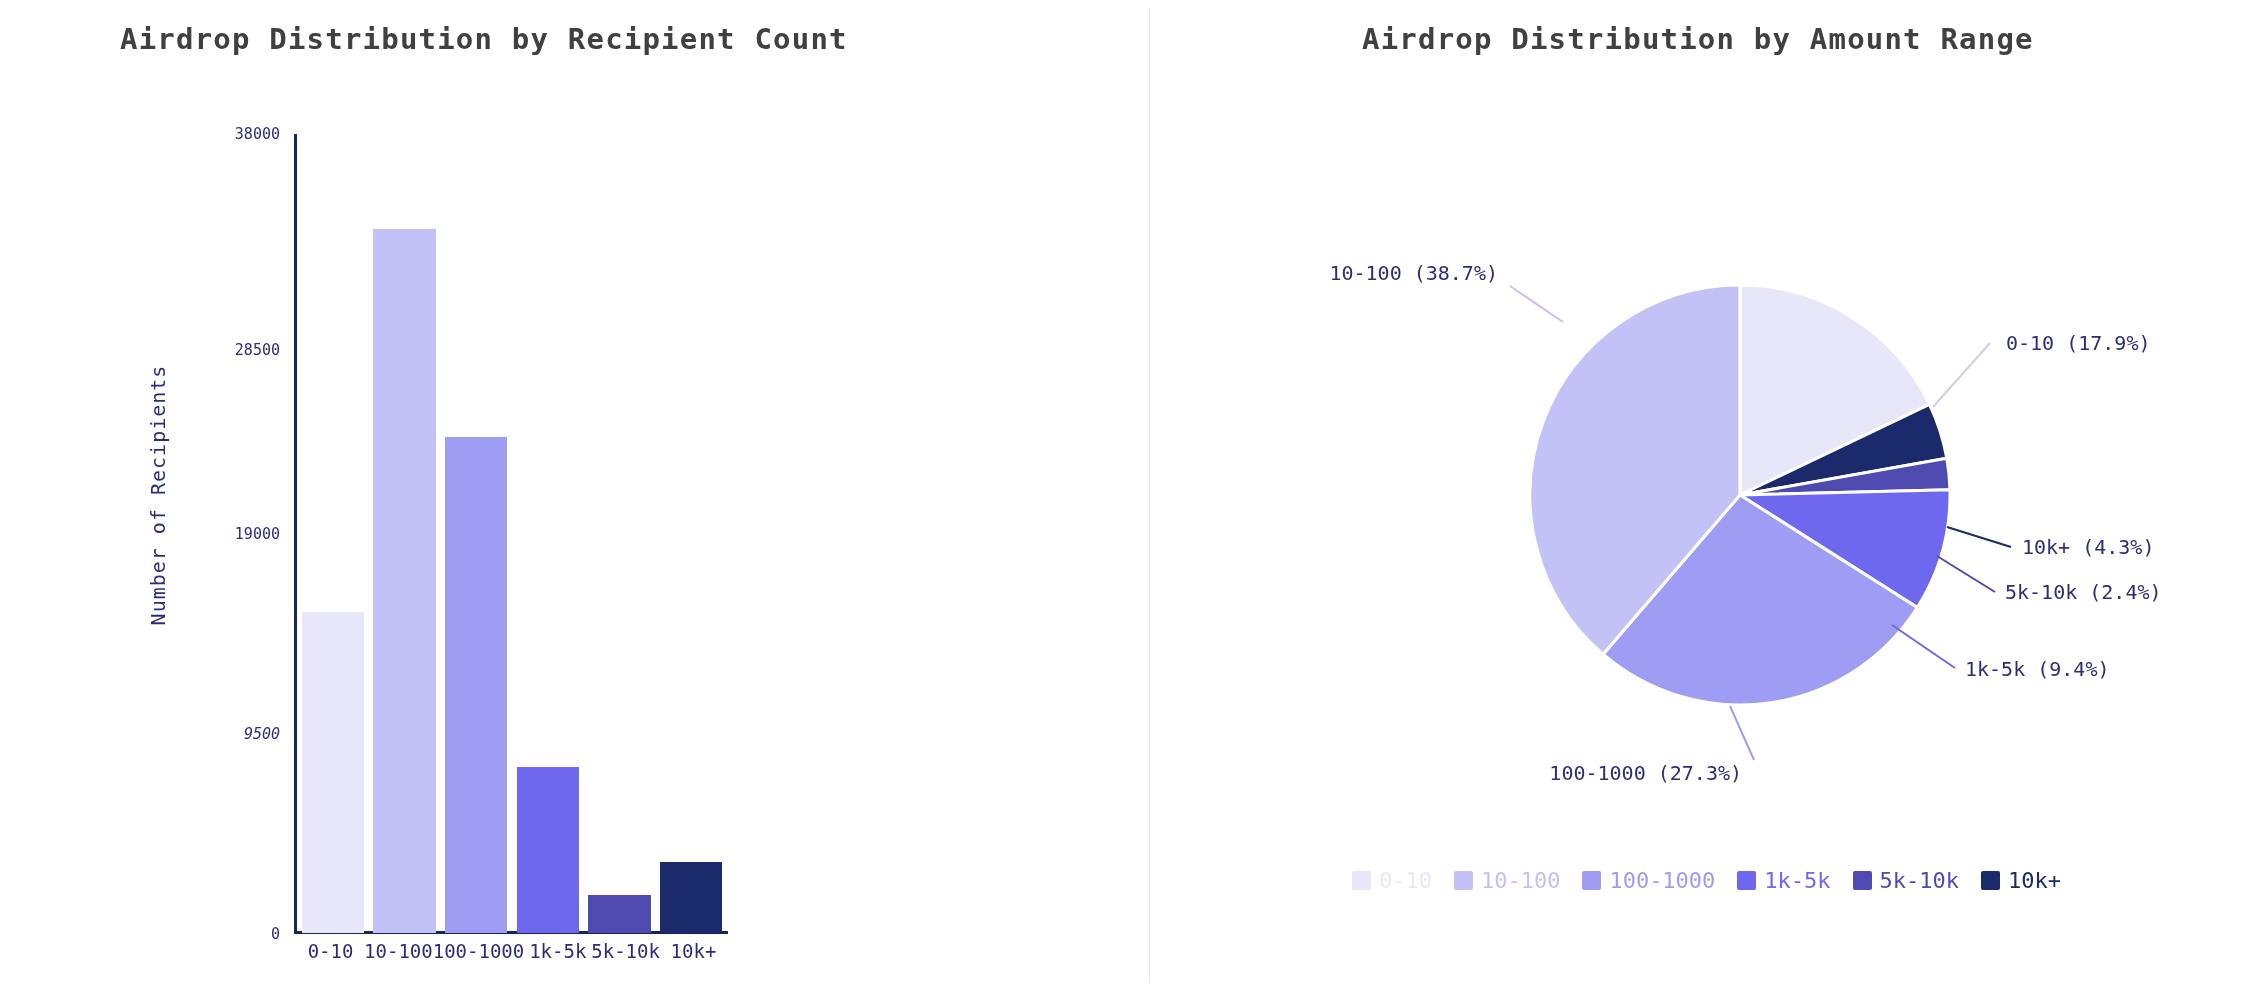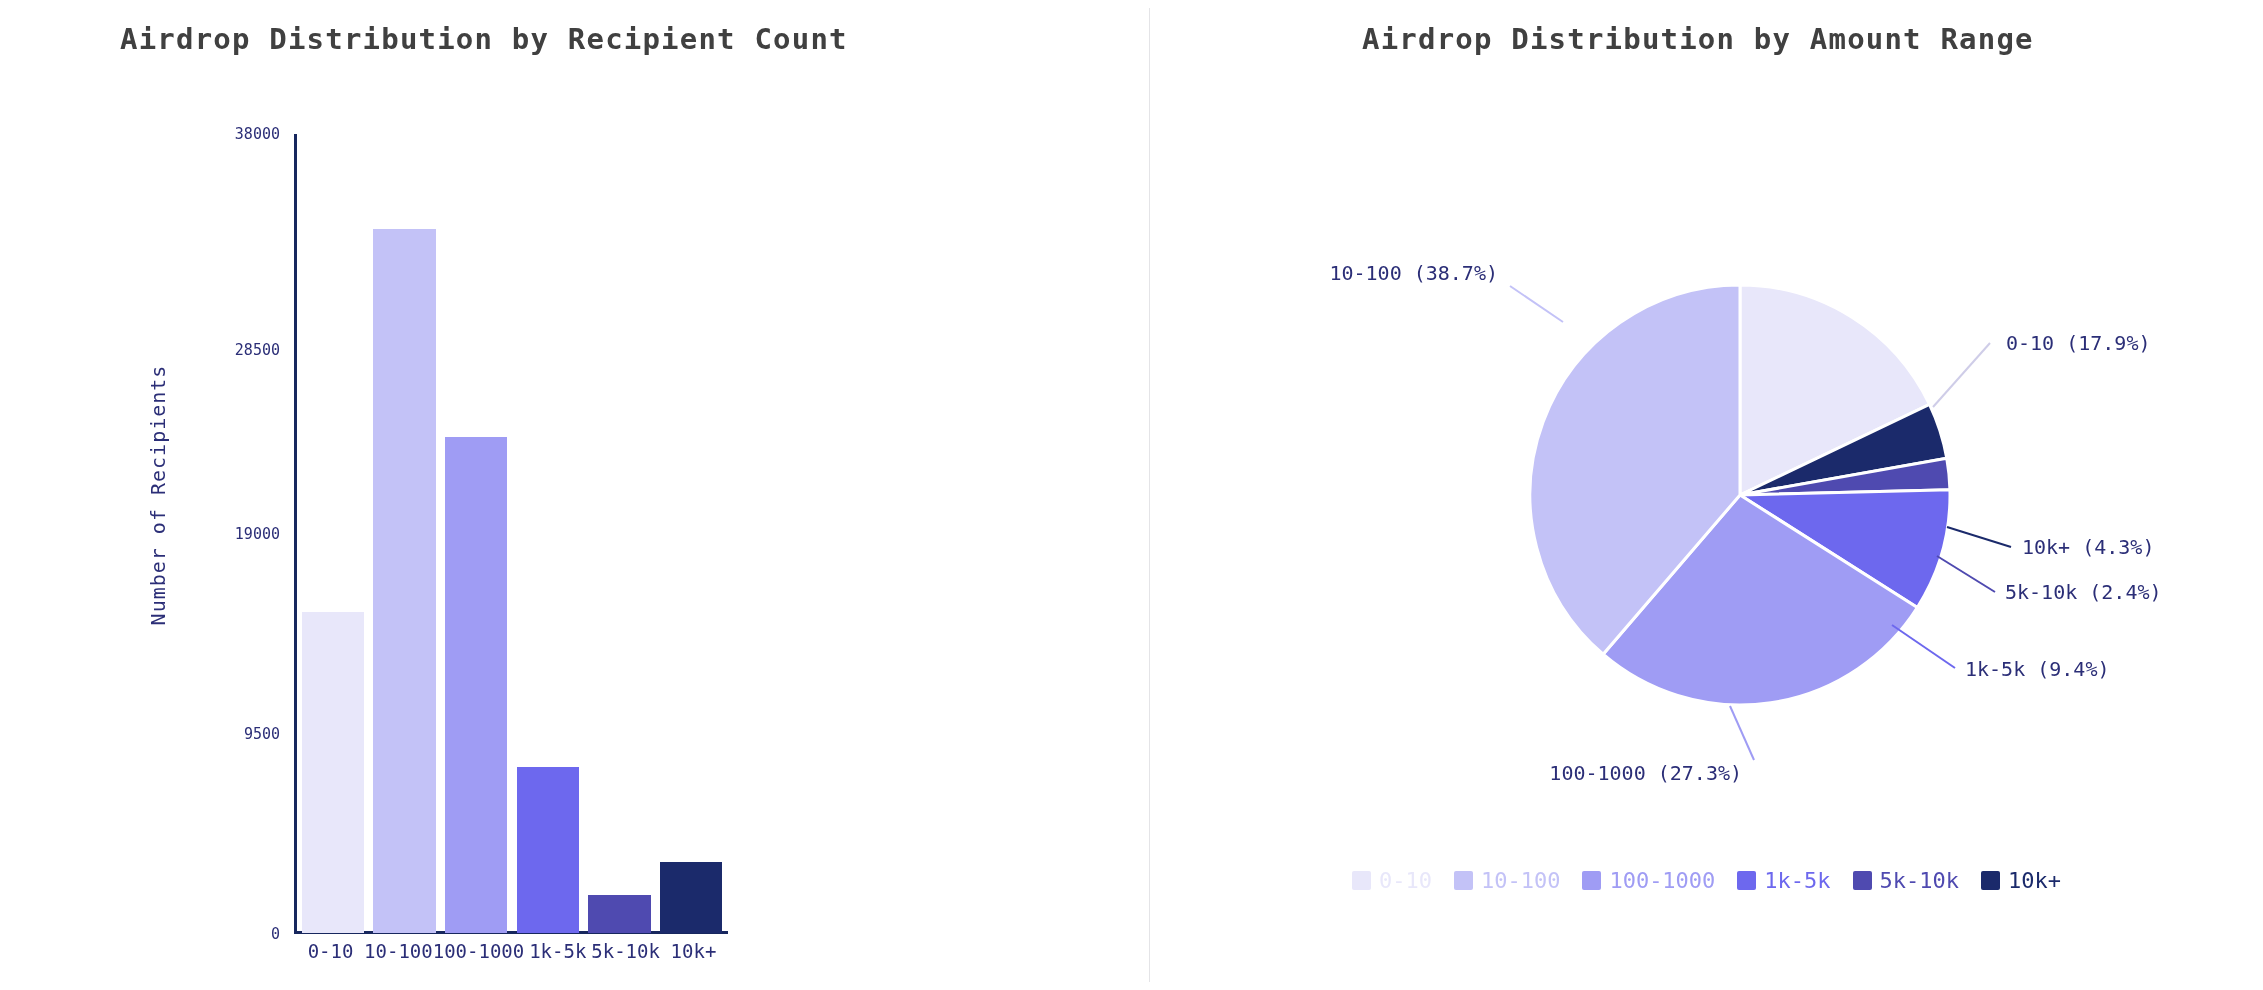--- a/index.html
+++ b/index.html
@@ -185,21 +185,21 @@
   <div class="panel panel-left">
 
     <div class="chart-title title-bar">Airdrop Distribution by Recipient Count</div>
 
     <div class="ylabel-axis">Number of Recipients</div>
 
     <div class="ytick-wrap">
         <div class="ytick" style="top: 0%;">38000</div>
         <div class="ytick" style="top: 25%; margin-top: 16px;">28500</div>
         <div class="ytick" style="top: 50%;">19000</div>
-        <div class="ytick" style="top: 75%;">9500</div>
+        <div class="ytick" style="top: 75%; font-style: italic;">9500</div>
         <div class="ytick" style="top: 100%;">0</div>
       </div>
 
     <div class="axis-y-line"></div>
     <div class="axis-x-line"></div>
 
     <div class="bars">
         <div class="bar-slot">
           <div class="bar" title="0-10: 15280" style="height: 40.2%; background: rgb(232, 231, 250);"></div>
         </div>

